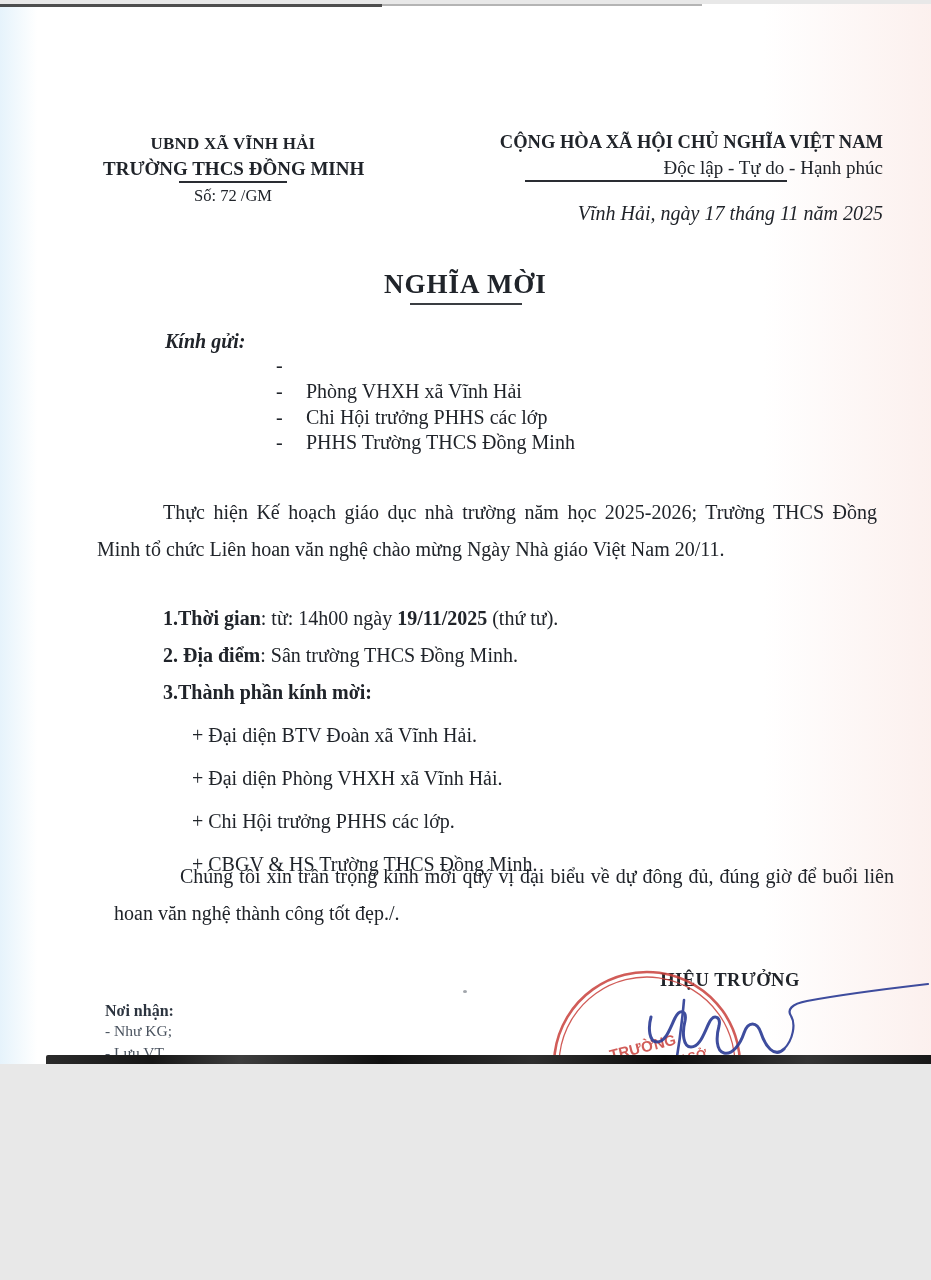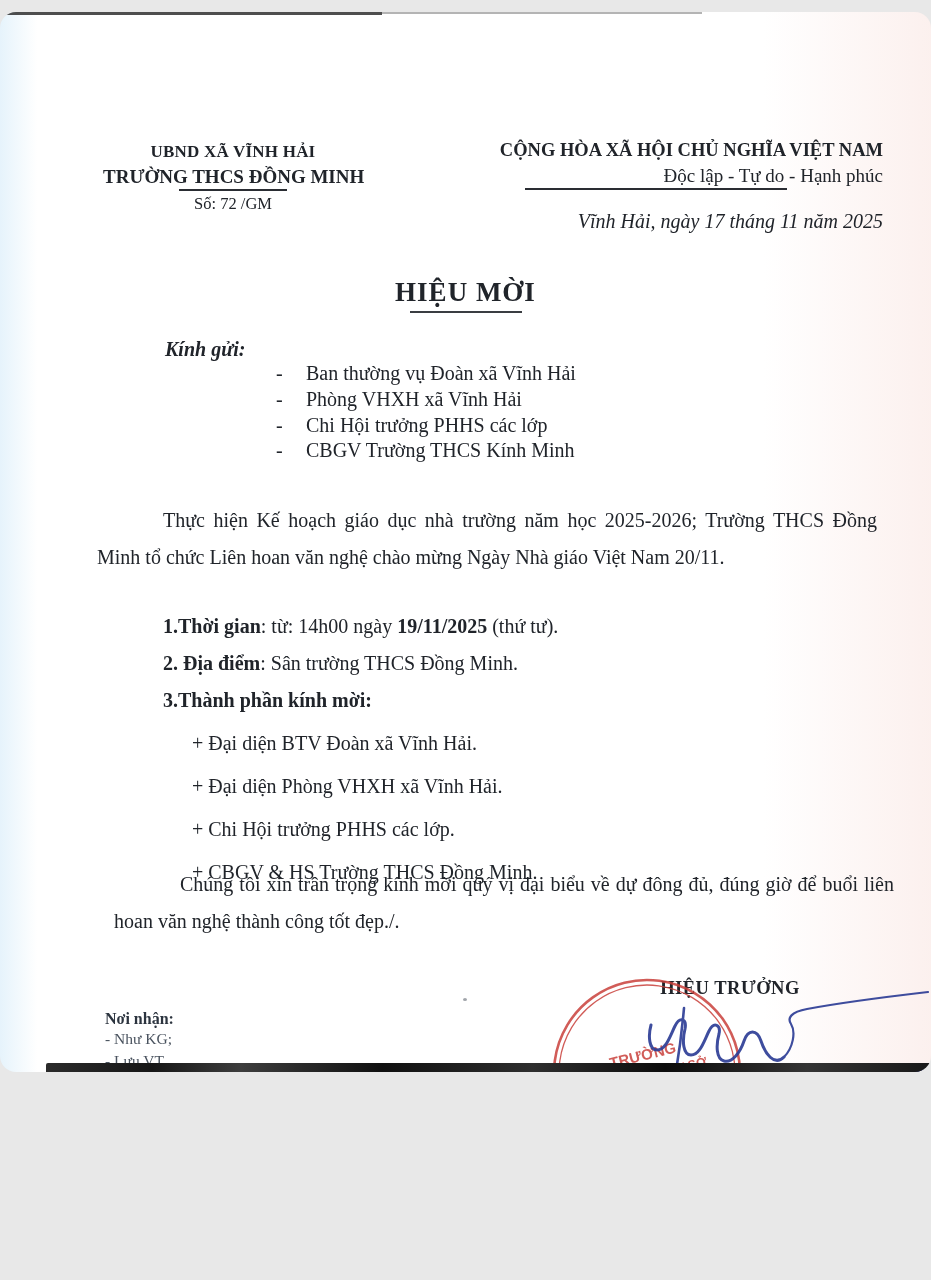--- a/index.html
+++ b/index.html
@@ -1,24 +1,23 @@
 <!DOCTYPE html>
 <html><head>
 <meta charset="utf-8">
 <style>
   html,body{margin:0;padding:0;background:#e8e8e8;}
   .page{
-    position:relative;width:931px;height:1060px;margin:12px auto;overflow:hidden;
+    position:relative;width:931px;height:1060px;margin:4px auto;overflow:hidden;
     background:
       linear-gradient(to left, rgba(249,228,224,0.55), rgba(255,255,255,0) 18%),
       linear-gradient(to right, rgba(219,238,250,0.7), rgba(255,255,255,0) 4%),
       #ffffff;
     font-family:"Liberation Serif","DejaVu Serif",serif;
     color:#20242a;
-    border-radius:16px;
   }
   .abs{position:absolute;}
   
   .edge-top{top:0;left:0;width:382px;height:3px;background:#2f2f2f;opacity:.85;}
   .edge-top2{top:0;left:382px;width:320px;height:2px;background:#6a6a6a;opacity:.5;}
   .edge-bottom{bottom:0;left:46px;right:0;height:9px;border-radius:2px 0 0 0;
     background:linear-gradient(90deg,#2b2b2b 0,#161616 12%,#3d3d3d 22%,#101010 38%,#2e2e2e 55%,#0c0c0c 70%,#343434 86%,#181818 100%);}
   .speck{top:986px;left:463px;width:4px;height:3px;background:#8a8f96;border-radius:50%;opacity:.8;}
   
   .hdr-left{top:130px;left:103px;width:260px;text-align:center;}
@@ -81,41 +80,40 @@
   </div>
 
   <div class="abs hdr-right">
     <div class="h-nation">CỘNG HÒA XÃ HỘI CHỦ NGHĨA VIỆT NAM</div>
     <div class="h-motto">Độc lập - Tự do - Hạnh phúc</div>
     <div class="h-underline2"></div>
     <div class="h-date">Vĩnh Hải, ngày 17 tháng 11 năm 2025</div>
   </div>
 
   <div class="abs title-wrap">
-    <span class="doc-title">HIỆU MỜI</span>
+    <span class="doc-title">NGHĨA MỜI</span>
     <div class="title-underline"></div>
   </div>
 
   <div class="abs kg-label">Kính gửi:</div>
   <div class="abs kg-list">
     <div class="kg-item">
       <span class="dash">-</span>
-      <span>Ban thường vụ Đoàn xã Vĩnh Hải</span>
     </div>
     <div class="kg-item">
       <span class="dash">-</span>
       <span>Phòng VHXH xã Vĩnh Hải</span>
     </div>
     <div class="kg-item">
       <span class="dash">-</span>
       <span>Chi Hội trưởng PHHS các lớp</span>
     </div>
     <div class="kg-item">
       <span class="dash">-</span>
-      <span>CBGV Trường THCS Kính Minh</span>
+      <span>PHHS Trường THCS Đồng Minh</span>
     </div>
   </div>
 
   <p class="abs body-par">Thực hiện Kế hoạch giáo dục nhà trường năm học 2025-2026; Trường THCS Đồng Minh tổ chức Liên hoan văn nghệ chào mừng Ngày Nhà giáo Việt Nam 20/11.</p>
 
   <div class="abs items">
     <div class="item">
       <b>1.Thời gian</b><span>:  từ: 14h00 ngày </span><b>19/11/2025</b><span> (thứ tư).</span>
     </div>
     <div class="item">

